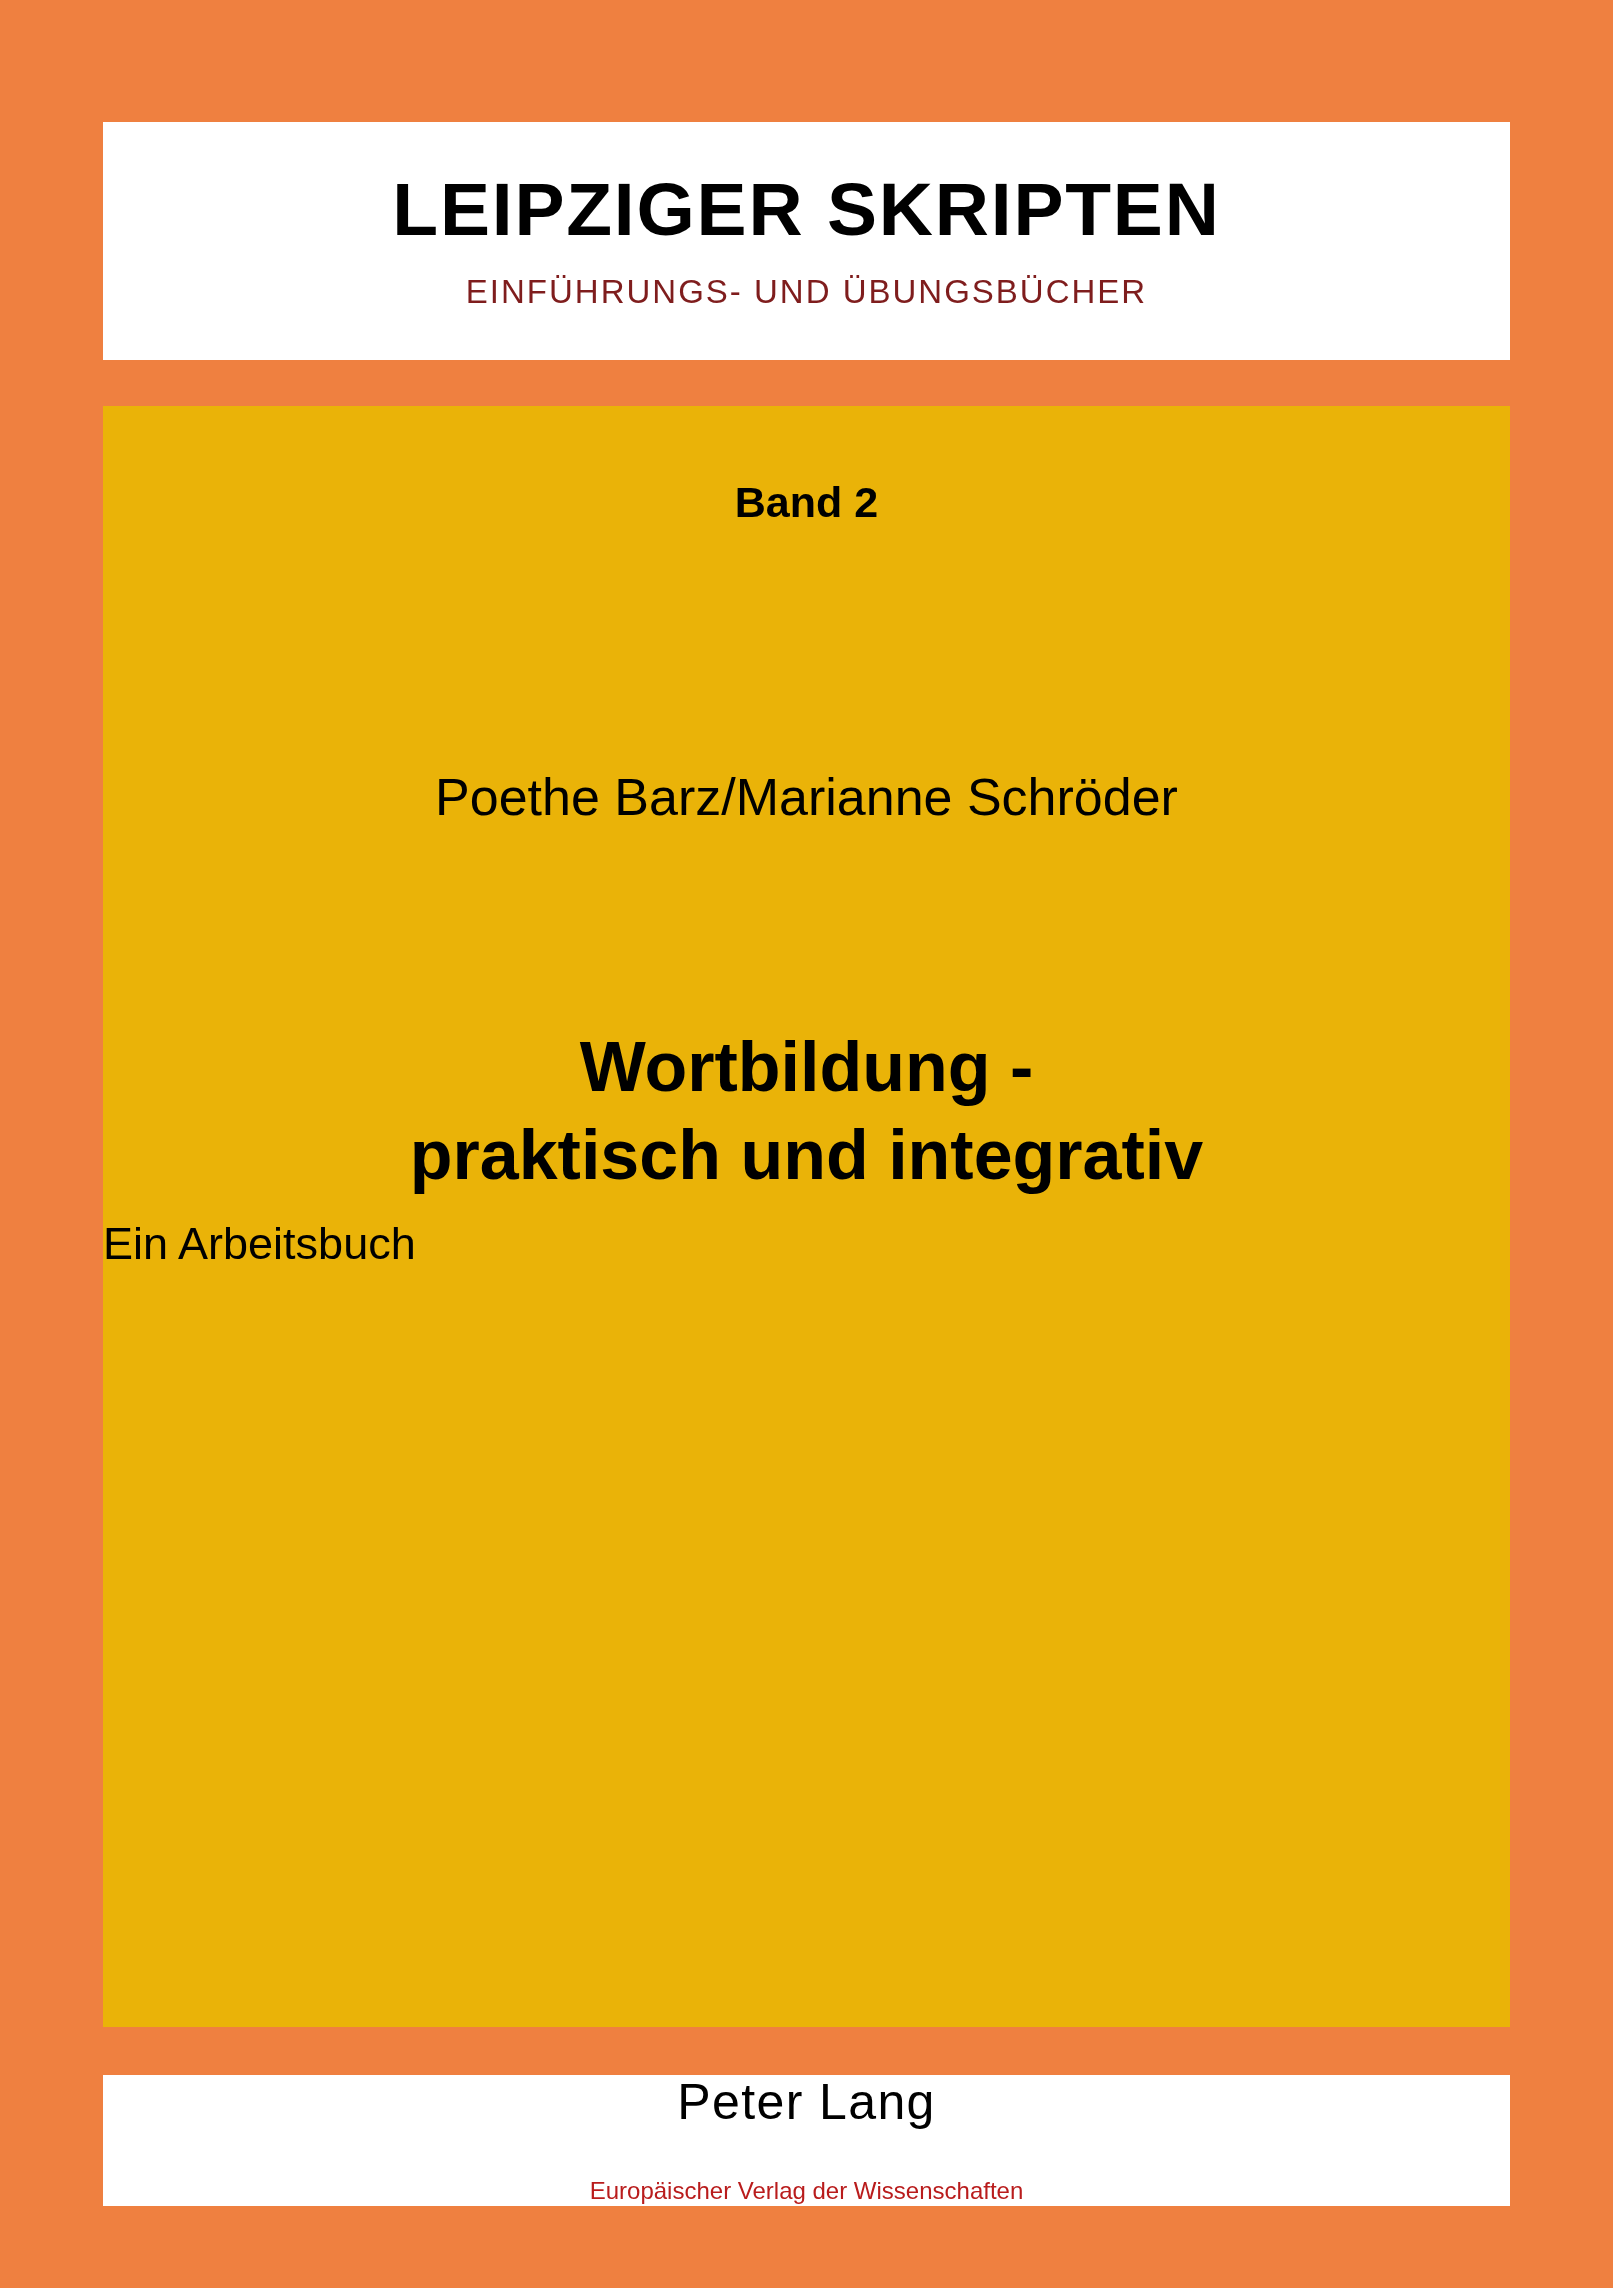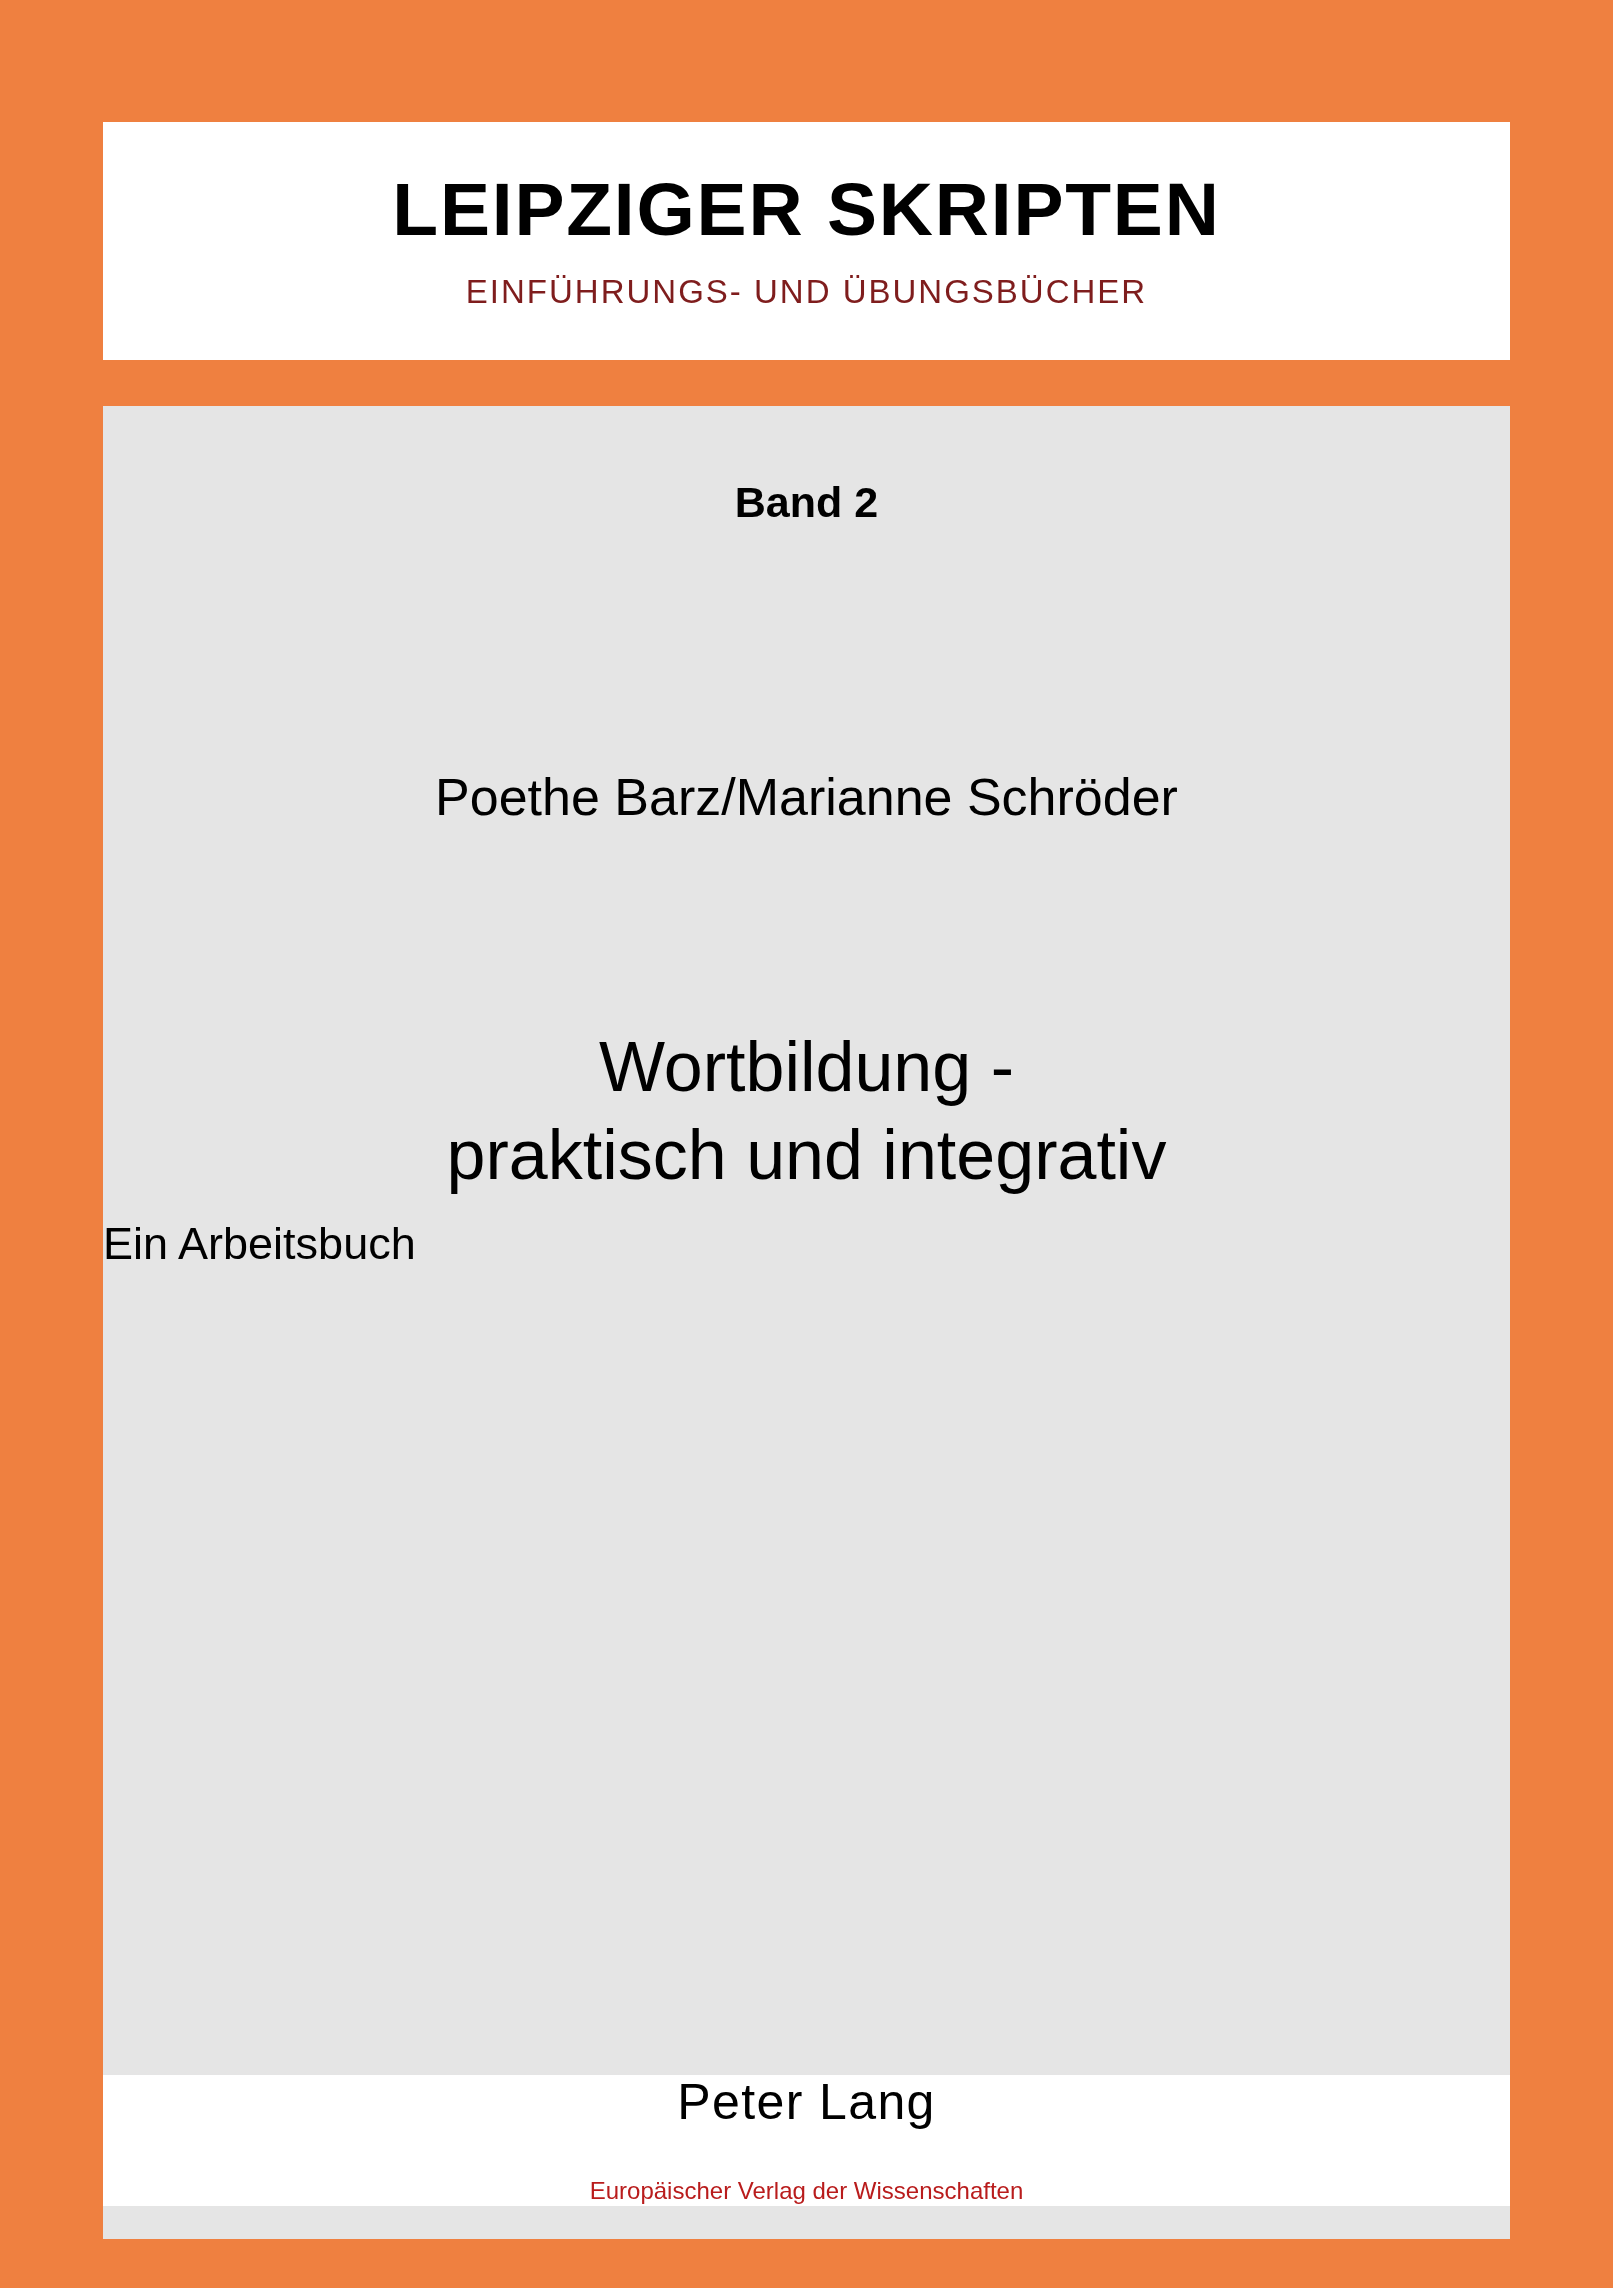--- a/index.html
+++ b/index.html
@@ -51,22 +51,22 @@
     text-align: center;
     white-space: nowrap;
   }
 
   
   .main-panel {
     position: absolute;
     left: 103px;
     top: 406px;
     width: 1407px;
-    height: 1833px;
-    background: #e5e5e5;
+    height: 1621px;
+    background: #eab308;
     box-sizing: border-box;
   }
   .volume {
     position: absolute;
     top: 72px;
     left: 0;
     width: 100%;
     text-align: center;
     font-size: 43px;
     font-weight: bold;
@@ -85,20 +85,21 @@
     line-height: 1.22;
     white-space: nowrap;
   }
   .booktitle {
     position: absolute;
     top: 618px;
     left: 0;
     width: 100%;
     text-align: center;
     color: #000000;
+    font-weight: bold;
   }
   .booktitle .line {
     font-size: 70px;
     line-height: 1.25;
     white-space: nowrap;
   }
   .subtitle {
     position: absolute;
     top: 812px;
     left: 0;

